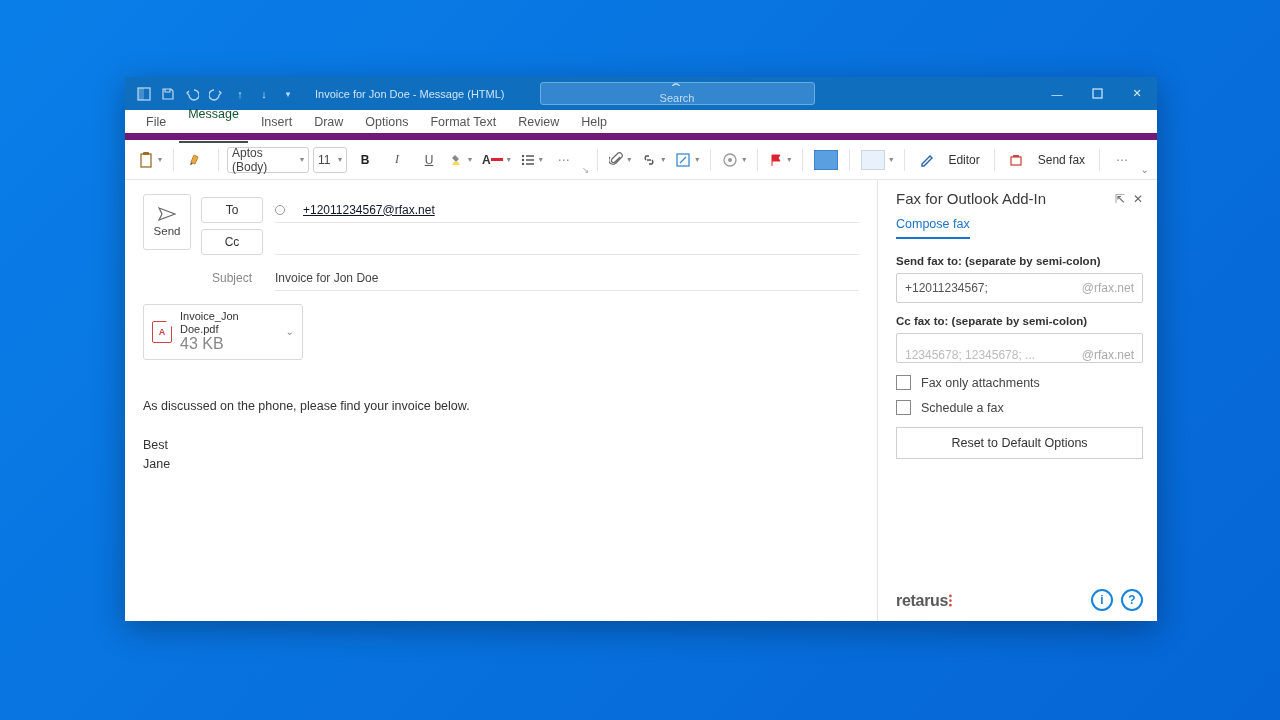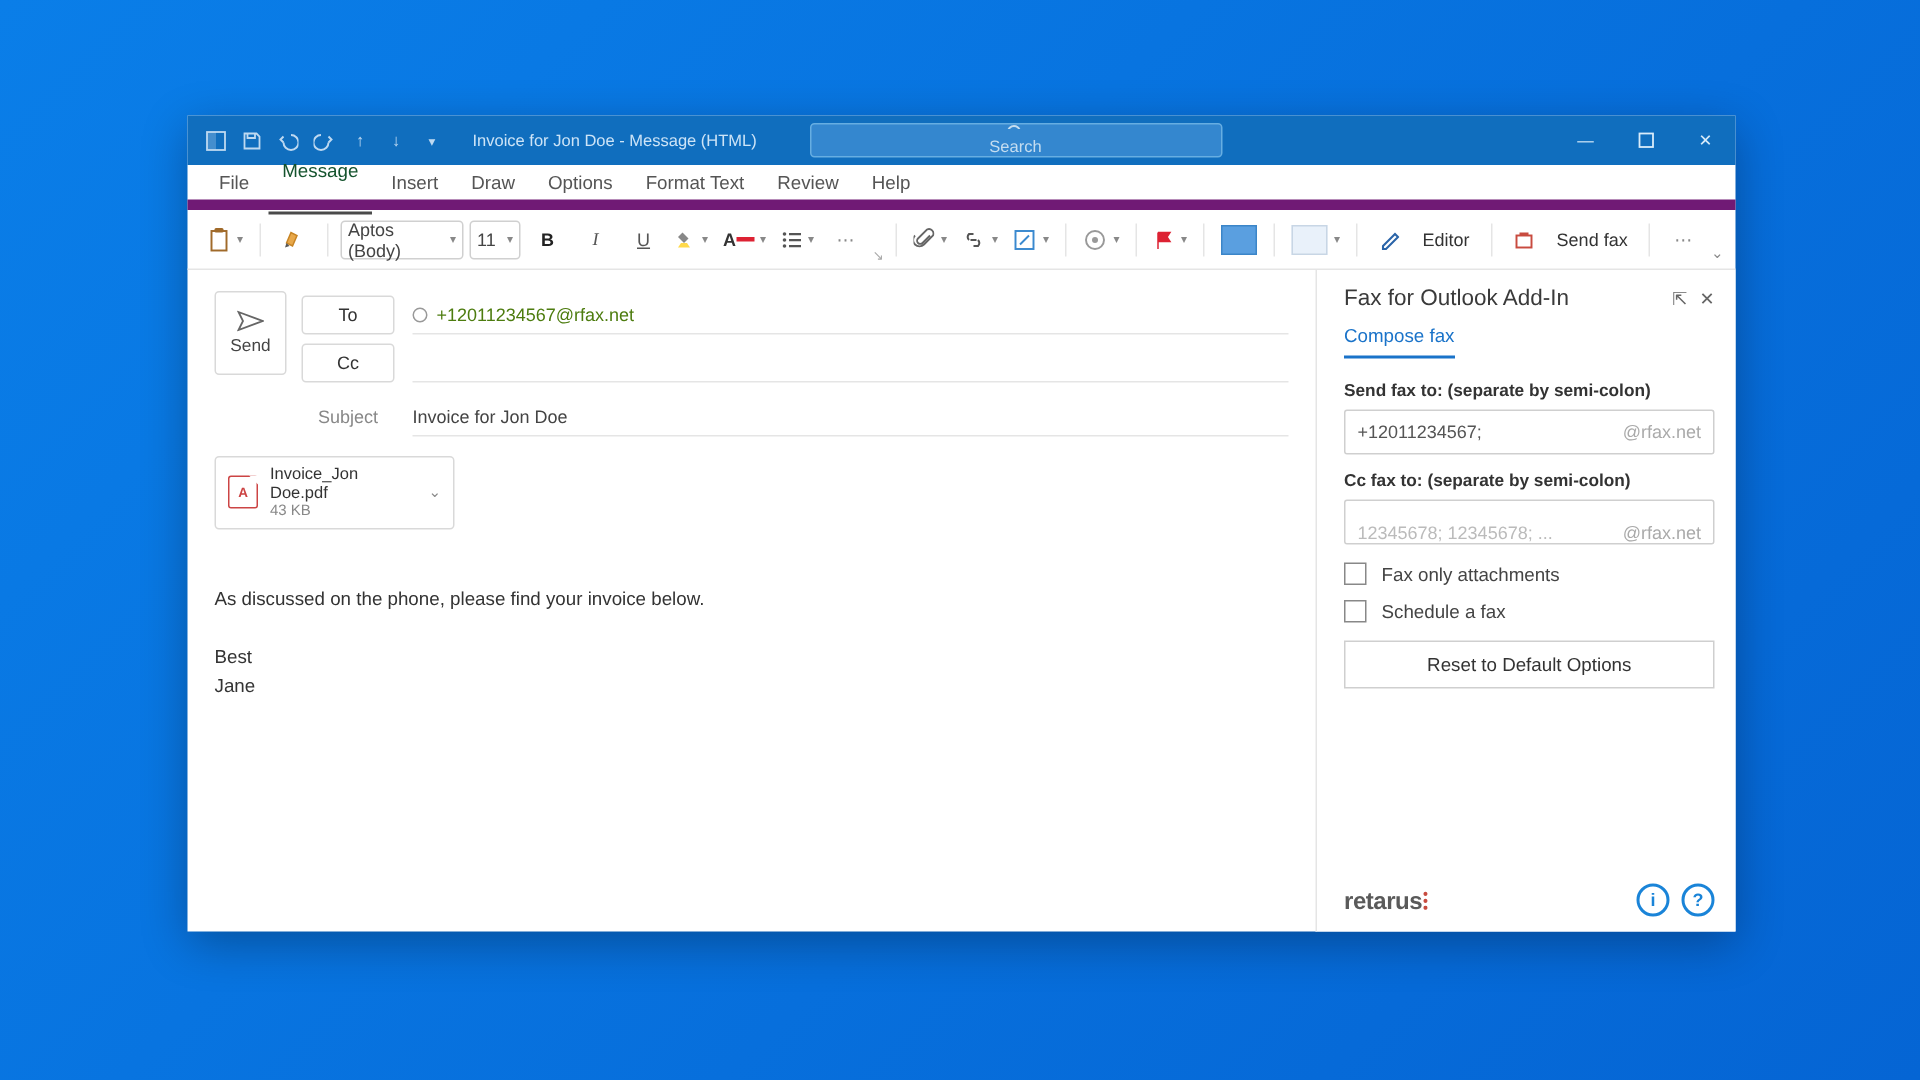--- a/index.html
+++ b/index.html
@@ -130,21 +130,21 @@
 .addrrow { display:flex; align-items:center; gap:12px; height:32px; }
 .addrbtn {
   width:62px; height:26px;
   border:1px solid #d9d9d9;
   border-radius:3px;
   display:flex; align-items:center; justify-content:center;
   font-size:12px;
   color:#333;
 }
 .addrval { flex:1; border-bottom:1px solid #e5e5e5; height:26px; display:flex; align-items:center; font-size:12px; }
-.addrval .email { color:#4d7c0f; }
+.addrval .email { text-decoration:underline; color:#0f172a;margin-left:12px; }
 .addrrow.sub { margin-top:4px; }
 .addrlabel { width:62px; text-align:center; color:#888; font-size:12px; }
 .addrval.plain { color:#444; }
 
 .attach {
   margin-top:10px;
   display:inline-flex;
   align-items:center;
   gap:8px;
   border:1px solid #d9d9d9;
@@ -160,21 +160,21 @@
   color:#c44; font-size:9px; font-weight:bold;
   position:relative;
 }
 .attach .pdfico:before {
   content:""; position:absolute; top:-1px; right:-1px;
   border-left:6px solid transparent;
   border-top:6px solid #fff;
 }
 .attach .meta { flex:1; line-height:1.15; }
 .attach .fname { font-size:11px; color:#333; }
-.attach .fsize { font-size:10px; color:#888; }
+.attach .fsize { font-size:16px; color:#888; }
 .attach .chev { color:#888; font-size:10px;}
 
 .bodytext { margin-top:18px; font-size:12.5px; color:#333; line-height:1.55; }
 
 
 .sidepanel {
   width:280px;
   border-left:1px solid #e5e5e5;
   background:#fff;
   display:flex; flex-direction:column;

